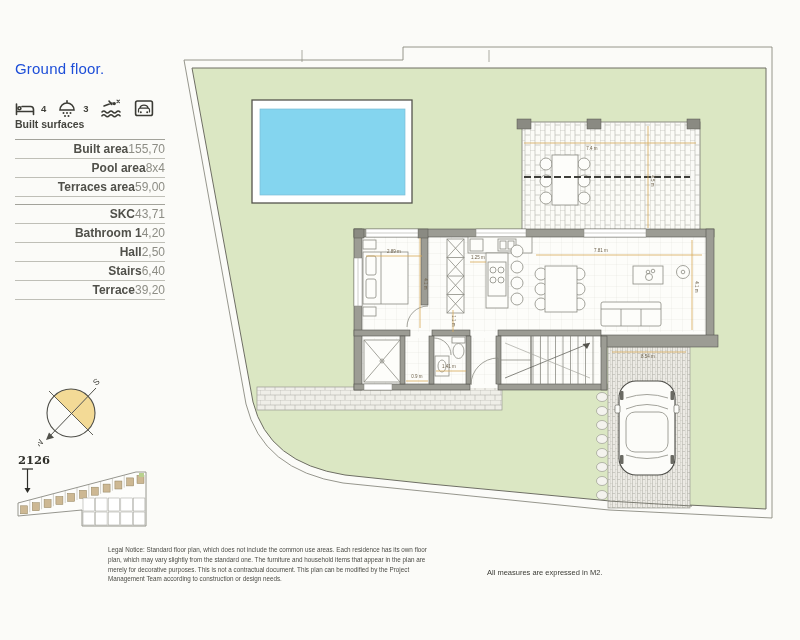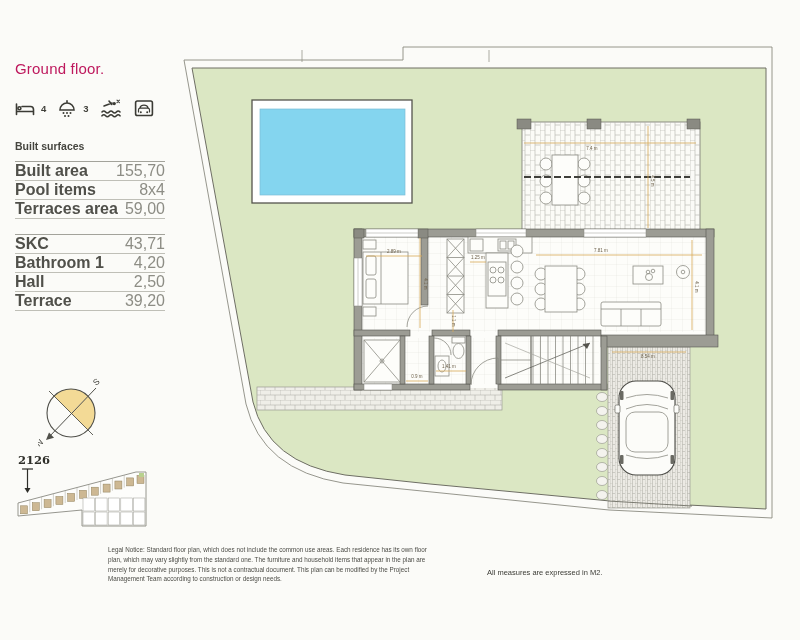--- a/index.html
+++ b/index.html
@@ -1,28 +1,28 @@
 <!DOCTYPE html>
 <html><head>
 <meta charset="utf-8">
 <style>
   html,body{margin:0;padding:0;background:#fbfbf8;}
   #page{position:relative;width:800px;height:640px;background:#fbfbf8;overflow:hidden;
         font-family:"Liberation Sans",sans-serif;}
   
   .sidebar{position:absolute;left:15px;top:60px;width:150px;}
-  .page-title{margin:0;font-size:15px;font-weight:400;color:#be185d;letter-spacing:.2px;}
+  .page-title{margin:0;font-size:15px;font-weight:400;color:#1d4ed8;letter-spacing:.2px;}
   .amenities{margin-top:22px;display:flex;align-items:center;gap:6px;color:#3b3b35;}
   .amenities svg{display:block;}
   .cnt{font-size:9.5px;font-weight:bold;color:#3f3f39;margin-right:5px;}
-  .bs-heading{margin-top:22px;font-size:10.5px;font-weight:bold;color:#45453f;}
+  .bs-heading{font-size:10.5px;font-weight:bold;color:#45453f;}
   .tbl{margin-top:9px;border-top:1px solid #a3a39b;}
-  .tbl.t2{margin-top:15px;}
-  .row{display:flex;justify-content:space-between;align-items:center;height:18px;
-       border-bottom:1px solid #bfbfb7;font-size:16px;}
+  .tbl.t2{margin-top:7px;}
+  .row{display:flex;justify-content:flex-end;align-items:center;height:18px;
+       border-bottom:1px solid #bfbfb7;font-size:12px;}
   .lbl{font-weight:bold;color:#50504a;}
   .val{color:#8d8d85;}
   
   .legal{position:absolute;left:108px;top:545px;width:322px;font-size:6.3px;
          line-height:1.55;color:#4c4c46;}
   .measures{position:absolute;left:487px;top:568px;font-size:7.5px;color:#3c3c36;text-align:right;}
   
   .w{fill:#9c9c94;stroke:#55544d;stroke-width:.6;}
   .pillar{fill:#8a8a82;stroke:#55544d;stroke-width:.5;}
   .furn{fill:#fdfdfa;stroke:#8b8b83;stroke-width:.8;}
@@ -310,41 +310,45 @@
     </div>
 
     <div class="bs-heading">Built surfaces</div>
 
     <div class="tbl t1">
       <div class="row">
         <span class="lbl">Built area</span>
         <span class="val">155,70</span>
       </div>
       <div class="row">
-        <span class="lbl">Pool items</span>
+        <span class="lbl">Pool area</span>
         <span class="val">8x4</span>
       </div>
       <div class="row">
         <span class="lbl">Terraces area</span>
         <span class="val">59,00</span>
       </div>
     </div>
 
     <div class="tbl t2">
       <div class="row">
         <span class="lbl">SKC</span>
         <span class="val">43,71</span>
       </div>
       <div class="row">
         <span class="lbl">Bathroom 1</span>
         <span class="val">4,20</span>
       </div>
       <div class="row">
         <span class="lbl">Hall</span>
         <span class="val">2,50</span>
+      </div>
+      <div class="row">
+        <span class="lbl">Stairs</span>
+        <span class="val">6,40</span>
       </div>
       <div class="row">
         <span class="lbl">Terrace</span>
         <span class="val">39,20</span>
       </div>
     </div>
   </div>
 
   <svg width="68" height="72" viewBox="0 0 68 72" style="position:absolute;left:38px;top:377px;">
     <path d="M33,36 L16,19 A24,24 0 0 1 50,19 Z" fill="#f3da96"></path>

